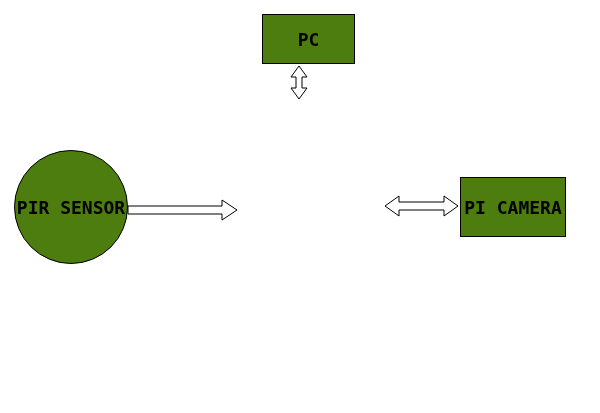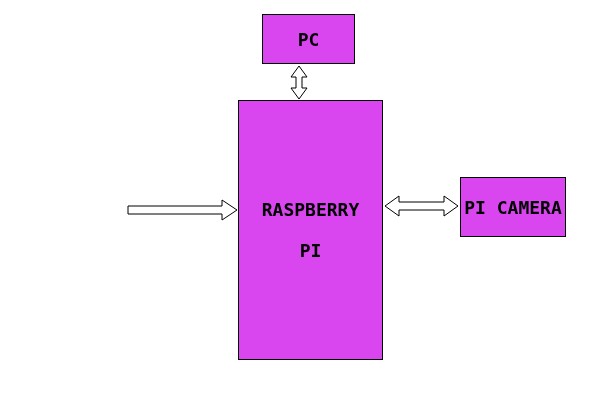--- a/index.html
+++ b/index.html
@@ -12,21 +12,21 @@
     width: 600px;
     height: 413px;
     background: #ffffff;
     font-family: "DejaVu Sans Mono", "Liberation Mono", monospace;
     font-weight: bold;
     color: #000000;
     overflow: hidden;
   }
   .node {
     position: absolute;
-    background: #d946ef;
+    background: #4d7c0f;
     border: 1px solid #000000;
     display: flex;
     align-items: center;
     justify-content: center;
     text-align: center;
     font-size: 18px;
     letter-spacing: 0px;
     box-sizing: border-box;
   }
   .pc-box {
@@ -73,25 +73,24 @@
 </style>
 </head>
 <body>
 
 <div class="canvas">
 
   <div class="node pc-box">
     <span>PC</span>
   </div>
 
-  <div class="node rpi-box">
-    <span>RASPBERRY</span>
-    <span>PI</span>
+
+  <div class="node pir-circle">
+    <span>PIR SENSOR</span>
   </div>
-
 
   <div class="node camera-box">
     <span>PI CAMERA</span>
   </div>
 
   <svg class="arrows" viewBox="0 0 600 413" xmlns="http://www.w3.org/2000/svg">
 
     <polygon points="299,66 291,77 296,77 296,88 291,88 299,99 307,88 302,88 302,77 307,77"></polygon>
 
     <polygon points="128,206 222,206 222,200 237,210 222,220 222,214 128,214"></polygon>

